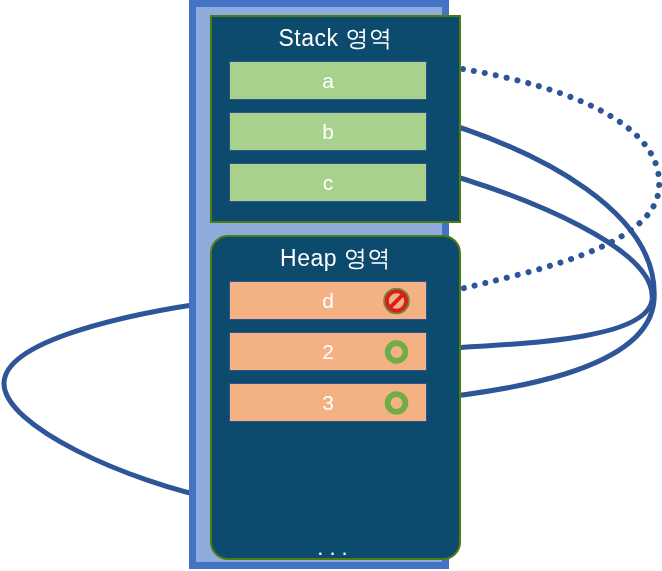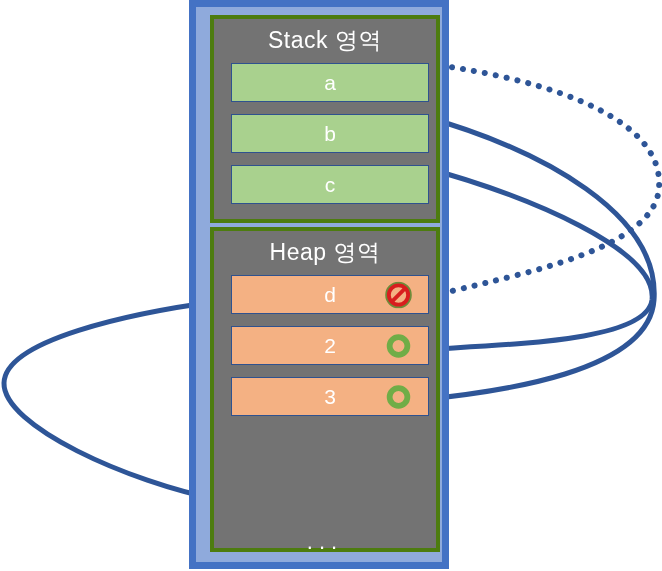--- a/index.html
+++ b/index.html
@@ -35,27 +35,27 @@
     height: 569px;
     box-sizing: border-box;
     border: 7px solid #4472C4;
     background: #8FAADC;
     z-index: 2;
   }
 
   .region-panel {
     position: absolute;
     box-sizing: border-box;
-    background: #737373;
-    border: 4px solid #4d7c0f;
+    background: #0c4a6e;
+    border: 2px solid #4d7c0f;
     left: 14px;
-    width: 230px;
+    width: 251px;
   }
   .region-stack { top: 8px;   height: 208px; }
-  .region-heap  { top: 220px; height: 325px; }
+  .region-heap  { top: 228px; height: 325px; border-radius: 18px; }
 
   .region-title {
     position: absolute;
     left: 0;
     top: 6px;
     width: 100%;
     text-align: center;
     color: #ffffff;
     font-size: 23px;
     line-height: 30px;

